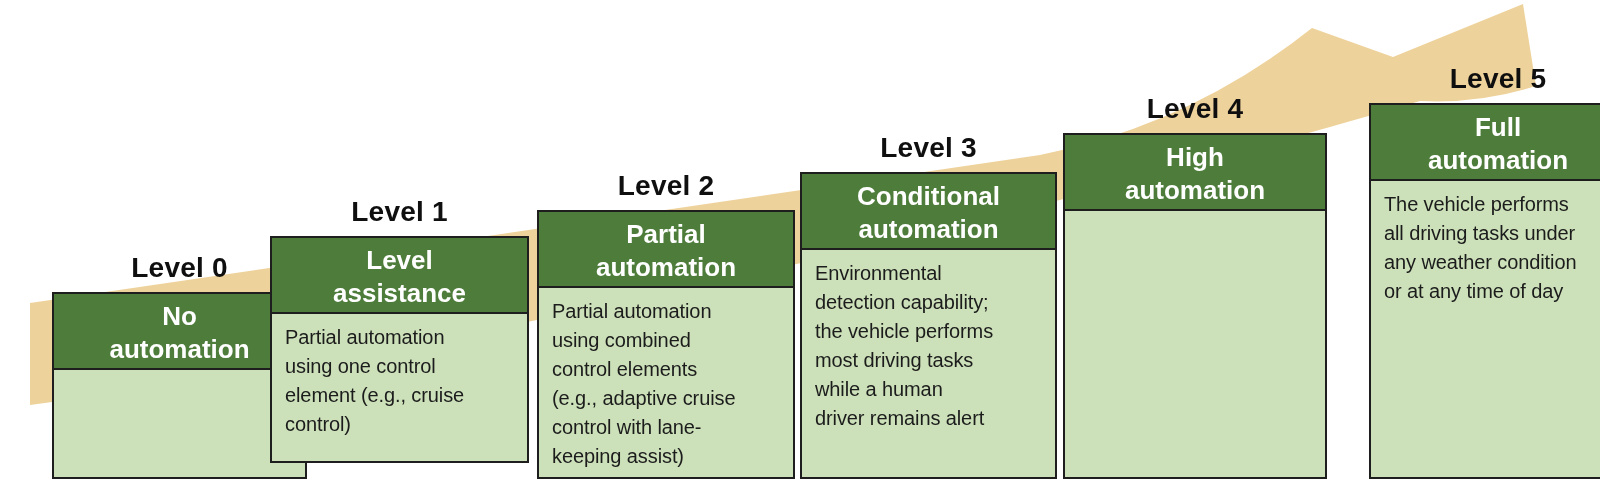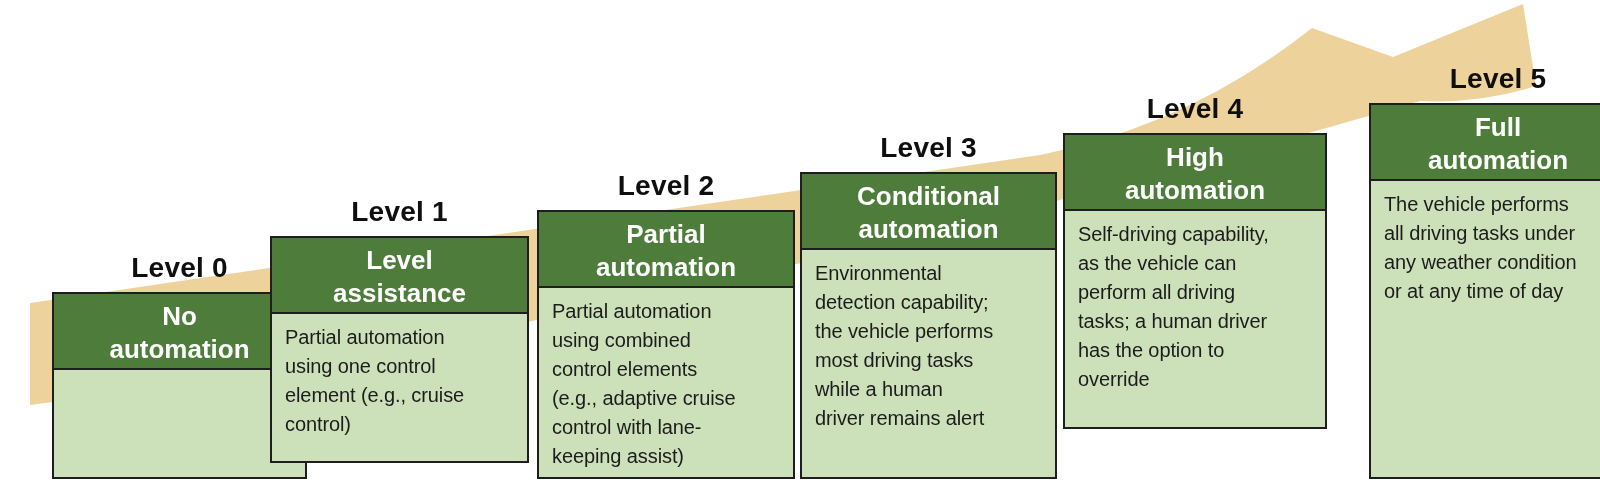--- a/index.html
+++ b/index.html
@@ -126,29 +126,23 @@
 detection capability;
 the vehicle performs
 most driving tasks
 while a human
 driver remains alert</div>
     </div>
   </div>
 
   <div class="level" style="left:1063px; top:89px; width:264px;">
     <div class="lvl-label">Level 4</div>
-    <div class="box" style="height:296px;">
+    <div class="box" style="height:346px;">
       <div class="box-header">High
 automation</div>
-      <div class="box-body">Self-driving capability,
-as the vehicle can
-perform all driving
-tasks; a human driver
-has the option to
-override</div>
     </div>
   </div>
 
   <div class="level" style="left:1332px; top:59px; width:258px;margin-left:37px;">
     <div class="lvl-label">Level 5</div>
     <div class="box" style="height:376px;">
       <div class="box-header">Full
 automation</div>
       <div class="box-body">The vehicle performs
 all driving tasks under

